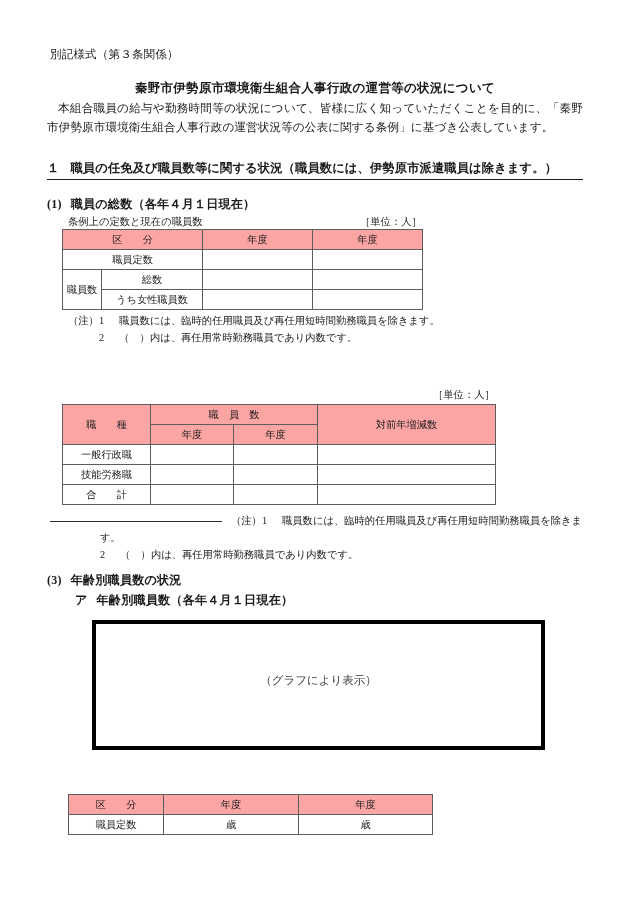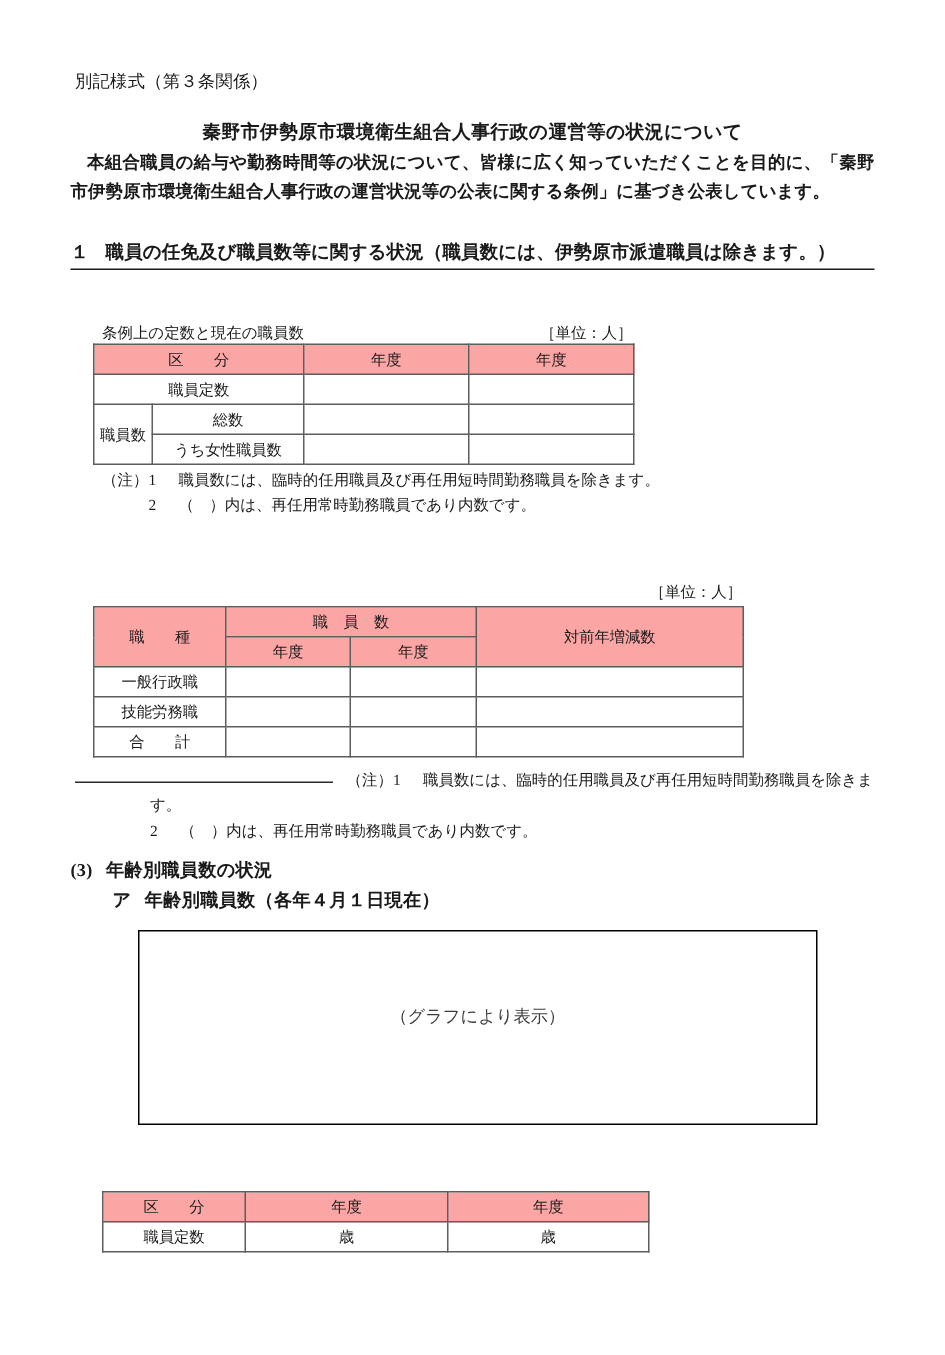--- a/index.html
+++ b/index.html
@@ -46,21 +46,21 @@
     position: absolute;
     left: 47px;
     top: 99px;
     width: 536px;
     font-size: 11.6px;
     line-height: 19px;
     text-align: justify;
     text-justify: inter-character;
     letter-spacing: .1px;
   }
-  .lead .indent { padding-left: 11px; font-weight: bold; }
+  .lead .indent { padding-left: 11px; }
 
   .sec-head {
     position: absolute;
     left: 47px;
     top: 160px;
     width: 536px;
     font-weight: bold;
     font-size: 12.3px;
     border-bottom: 1.4px solid #1a1a1a;
     padding-bottom: 2px;
@@ -143,21 +143,21 @@
   .notes2 .k2 { display: inline-block; width: 20px; }
 
   .hrule {
     position: absolute;
     border-top: 1px solid #2a2a2a;
   }
 
   
   .graphbox {
     position: absolute;
-    border: 1px solid #000000;
+    border: 4px solid #000000;
     background: #ffffff;
     box-sizing: border-box;
   }
   .graphbox .ph {
     position: absolute;
     left: 0; right: 0;
     top: 49px;
     text-align: center;
     font-size: 11.5px;
     color: #3b3b3b;
@@ -169,20 +169,21 @@
 <div class="page">
 
   <div class="formcode">別記様式（第３条関係）</div>
 
   <div class="doc-title">秦野市伊勢原市環境衛生組合人事行政の運営等の状況について</div>
 
   <div class="lead"><span class="indent">本組合職員の給与や勤務時間等の状況について、皆様に広く知っていただくことを目的に、「秦野市伊勢原市環境衛生組合人事行政の運営状況等の公表に関する条例」に基づき公表しています。</span></div>
 
   <div class="sec-head"><span class="num">１</span><span>職員の任免及び職員数等に関する状況（職員数には、伊勢原市派遣職員は除きます。）</span></div>
 
+  <div class="subsec" style="left:47px; top:196px;"><span>(1)</span><span class="lbl">職員の総数（各年４月１日現在）</span></div>
 
   <div class="caption-left" style="left:68px; top:215px;">条例上の定数と現在の職員数</div>
   <div class="caption-right" style="left:360px; top:215px;">［単位：人］</div>
 
   <table class="doc" style="left:62px; top:229px; width:360px;">
     <colgroup>
       <col style="width:39px">
         <col style="width:101px">
         <col style="width:110px">
         <col style="width:110px">

